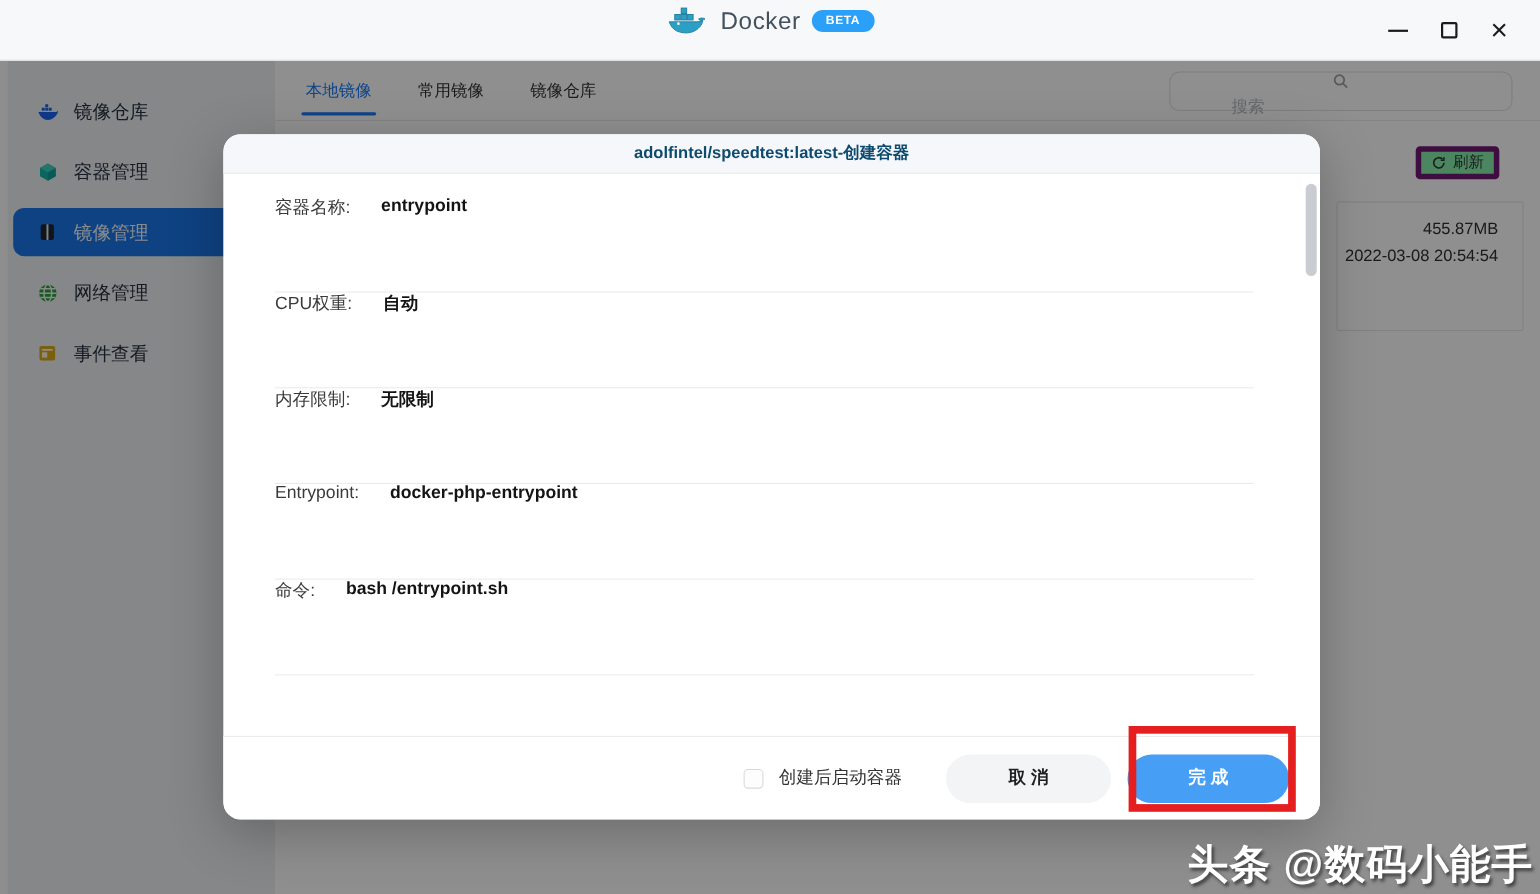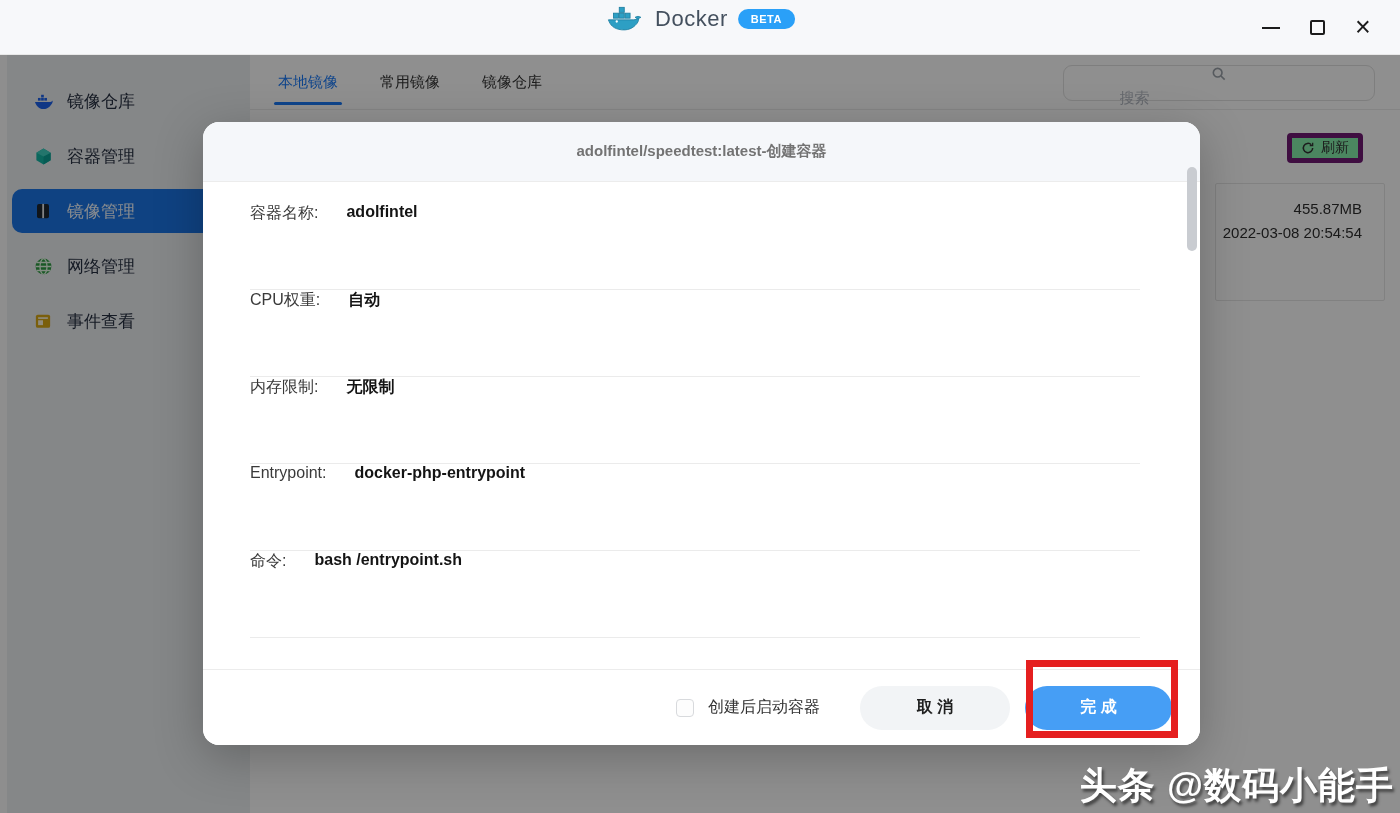--- a/index.html
+++ b/index.html
@@ -37,21 +37,21 @@
 
   .refresh-btn { position:absolute; left:1037px; top:78px; width:76px; height:30px; background:#86efac; border:5px solid #701a75; border-radius:4px; display:flex; align-items:center; justify-content:center; gap:6px; font-size:14px; color:#333; cursor:pointer; }
   .info-card { position:absolute; left:965px; top:128px; width:170px; height:118px; background:#fff; border:1px solid #e7e7e7; border-radius:2px; padding:16px 22px 0 0; text-align:right; font-size:15px; color:#2f2f2f; }
   .info-card .line { margin-bottom:7px; }
 
   
   .dim-overlay { position:absolute; top:55px; left:0; right:0; bottom:0; background:rgba(0,0,0,0.44); z-index:5; }
 
   
   .modal { position:absolute; left:203px; top:122px; width:997px; height:623px; background:#fff; border-radius:16px; box-shadow:0 12px 48px rgba(0,0,0,.25); z-index:10; overflow:hidden; }
-  .modal-header { height:60px; background:#f5f7fa; border-bottom:1px solid #ececec; display:flex; align-items:center; justify-content:center; font-size:15px; font-weight:bold; color:#737373; }
+  .modal-header { height:36px; background:#f5f7fa; border-bottom:1px solid #ececec; display:flex; align-items:center; justify-content:center; font-size:15px; font-weight:bold; color:#0c4a6e; }
   .modal-rows { padding:21px 60px 0 47px; }
   .field-row { height:87px; display:flex; align-items:flex-start; border-bottom:1px solid #ebebeb; font-size:16px; }
   .field-label { color:#3a3a3a; margin-right:28px; }
   .field-value { font-weight:bold; color:#141414; }
   .modal-footer { position:absolute; left:0; right:0; bottom:0; height:76px; border-top:1px solid #ececec; display:flex; align-items:center; justify-content:flex-end; padding-right:28px; gap:15px; background:#fff; }
   .chk-group { display:flex; align-items:center; gap:14px; margin-right:25px; cursor:pointer; }
   .checkbox { width:18px; height:18px; border:1px solid #d8dadd; border-radius:4px; background:#fdfdfd; }
   .chk-label { font-size:16px; color:#333; }
   .btn { height:44px; border:none; border-radius:22px; font-size:16px; font-weight:bold; cursor:pointer; display:flex; align-items:center; justify-content:center; font-family:inherit; }
   .btn-cancel { width:150px; background:#f2f4f6; color:#1f1f1f; }
@@ -205,21 +205,21 @@
   </div>
 
   <div class="dim-overlay"></div>
 
   <div class="modal">
     <div class="modal-header">adolfintel/speedtest:latest-创建容器</div>
 
     <div class="modal-rows">
       <div class="field-row">
         <span class="field-label">容器名称:</span>
-        <span class="field-value">adolfintel</span>
+        <span class="field-value">entrypoint</span>
       </div>
       <div class="field-row">
         <span class="field-label">CPU权重:</span>
         <span class="field-value">自动</span>
       </div>
       <div class="field-row">
         <span class="field-label">内存限制:</span>
         <span class="field-value">无限制</span>
       </div>
       <div class="field-row">

